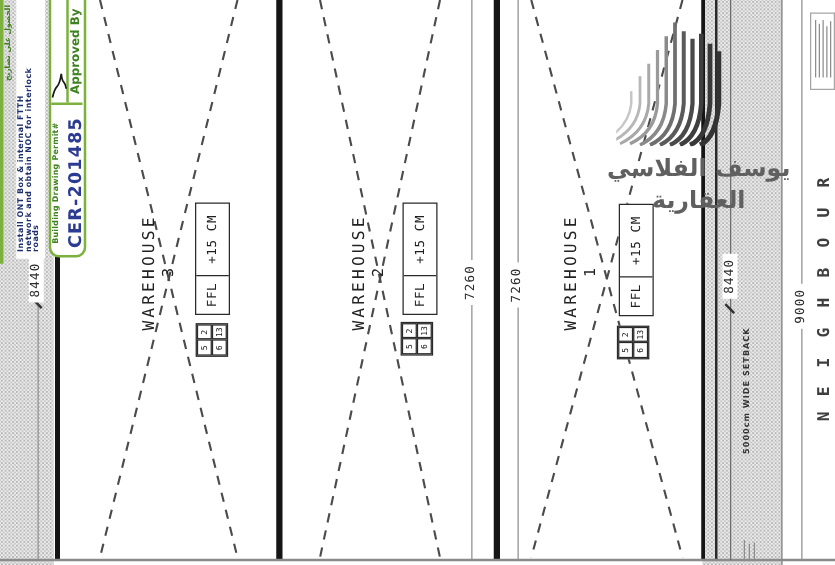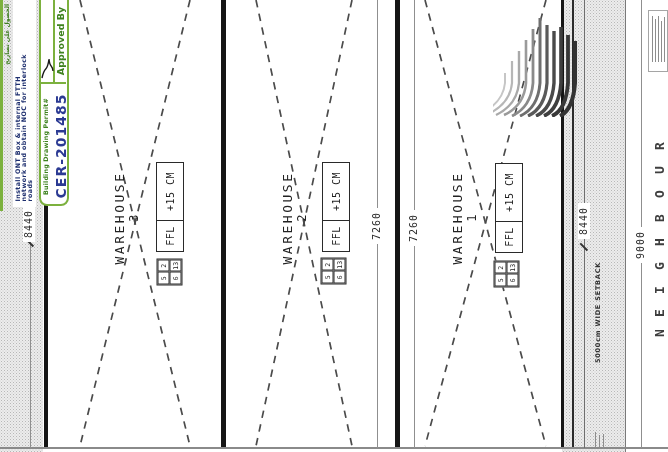--- a/index.html
+++ b/index.html
@@ -195,14 +195,15 @@
       <path d="M33,27 L33,70 Q31,93 11,102" stroke="#9a9a9a" stroke-width="2.6"></path>
       <path d="M40,16 L40,70 Q38,94 19,103" stroke="#8a8a8a" stroke-width="2.8"></path>
       <path d="M47,5  L47,70 Q45,95 27,103" stroke="#6f6f6f" stroke-width="3"></path>
       <path d="M54,12 L54,70 Q52,95 35,103" stroke="#5a5a5a" stroke-width="3.2"></path>
       <path d="M61,18 L61,70 Q59,96 43,103" stroke="#4a4a4a" stroke-width="3.4"></path>
       <path d="M68,14 L68,70 Q66,96 51,103" stroke="#3f3f3f" stroke-width="3.6"></path>
       <path d="M75,22 L75,70 Q73,97 59,103" stroke="#383838" stroke-width="3.8"></path>
       <path d="M82,28 L82,70 Q80,97 67,103" stroke="#333333" stroke-width="4"></path>
     </g>
   </svg>
+  <div class="abs" style="left:452px;top:123px;width:214px;height:25px;font-size:19px;font-weight:bold;color:#606060;text-align:center;direction:rtl;line-height:25px;">يوسف الفلاسي العقارية</div>
 
 </div>
 
 </body></html>

